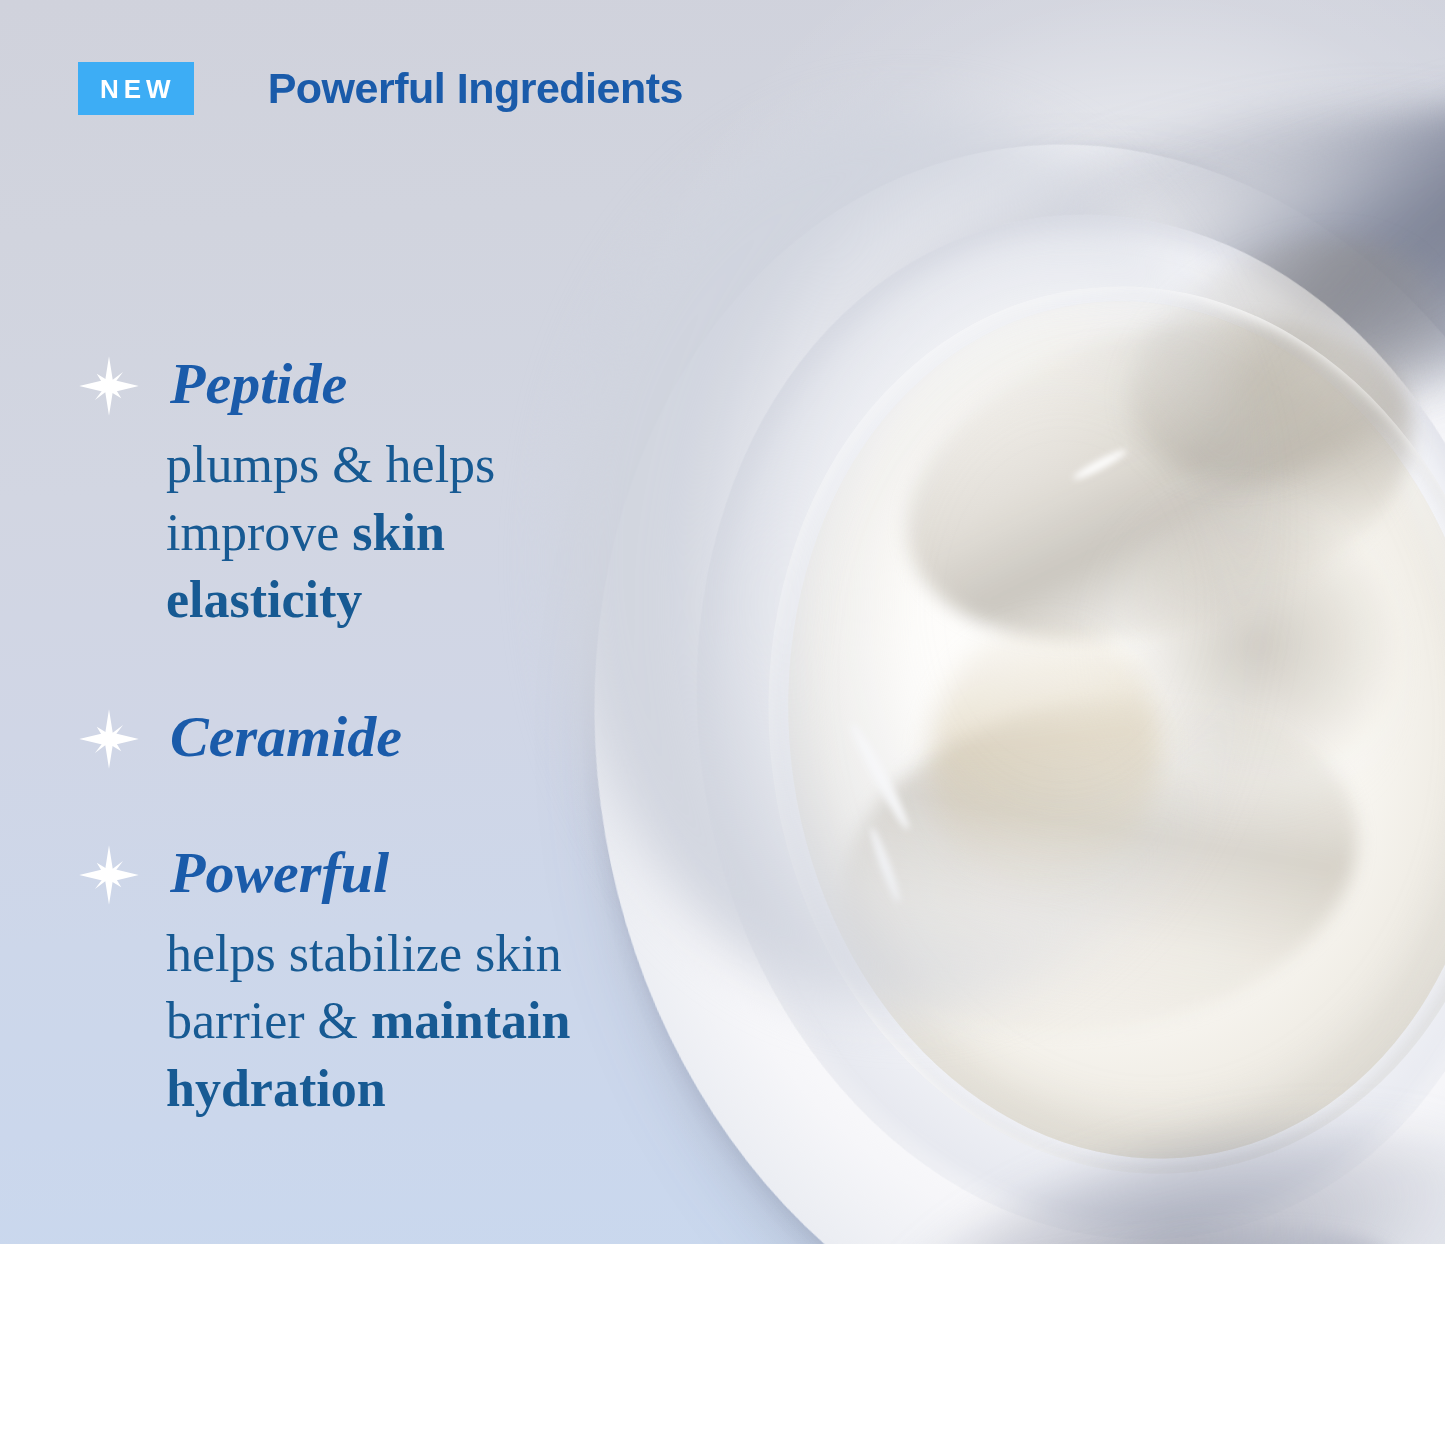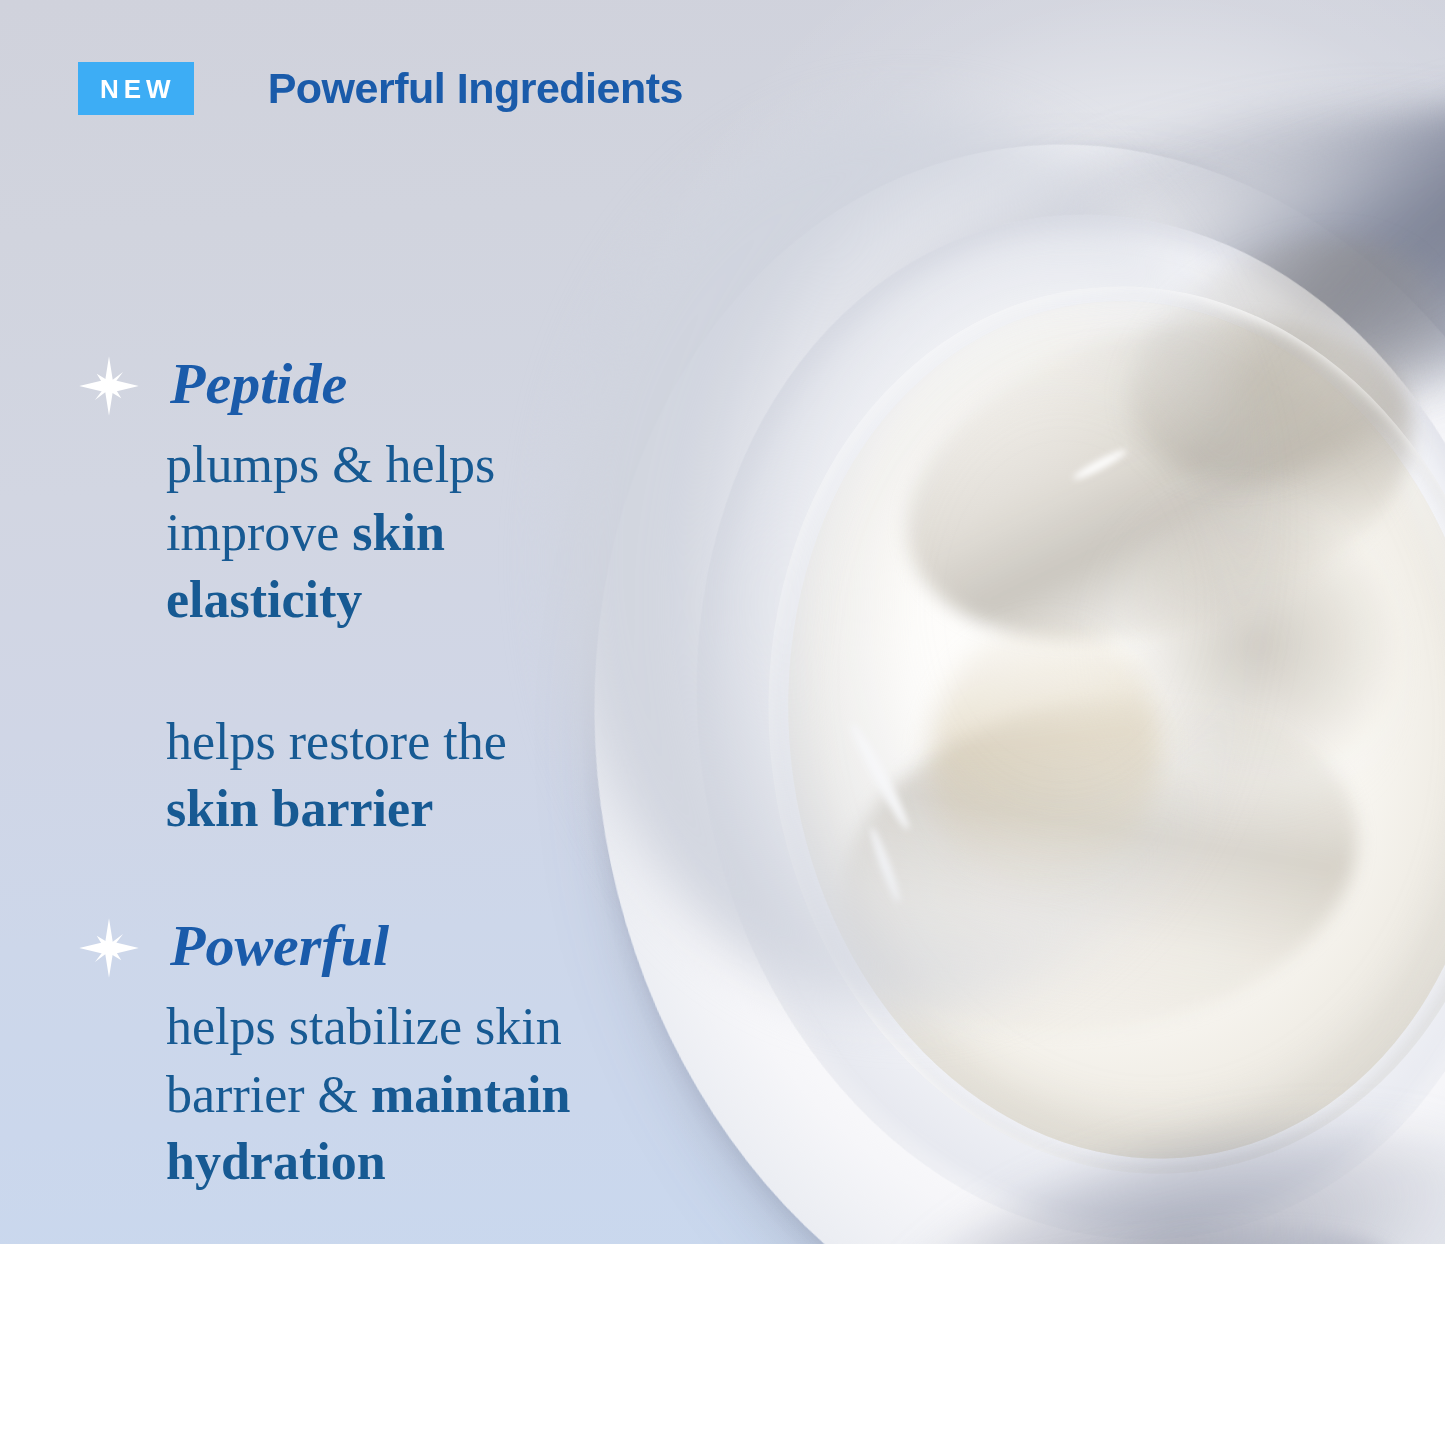--- a/index.html
+++ b/index.html
@@ -404,23 +404,26 @@
           </svg>
           <span class="ing-name">Peptide</span>
         </div>
         <div class="ing-desc">
           <span>plumps &amp; helps improve</span>
           <b>skin elasticity</b>
         </div>
       </div>
 
       <div class="ingredient">
-        <div class="ing-desc">
-          <span>helps restore the</span>
-          <b>skin barrier</b>
+        <div class="ing-head-row">
+          <svg class="star-icon" viewBox="0 0 100 100">
+            <path d="M50 2 L56 40 L98 50 L56 60 L50 98 L44 60 L2 50 L44 40 Z" fill="#ffffff"></path>
+            <path d="M50 18 L53.5 44 L78 50 L53.5 56 L50 82 L46.5 56 L22 50 L46.5 44 Z" fill="#ffffff" transform="rotate(45 50 50)"></path>
+          </svg>
+          <span class="ing-name">Ceramide</span>
         </div>
       </div>
 
       <div class="ingredient">
         <div class="ing-head-row">
           <svg class="star-icon" viewBox="0 0 100 100">
             <path d="M50 2 L56 40 L98 50 L56 60 L50 98 L44 60 L2 50 L44 40 Z" fill="#ffffff"></path>
             <path d="M50 18 L53.5 44 L78 50 L53.5 56 L50 82 L46.5 56 L22 50 L46.5 44 Z" fill="#ffffff" transform="rotate(45 50 50)"></path>
           </svg>
           <span class="ing-name">Powerful</span>

